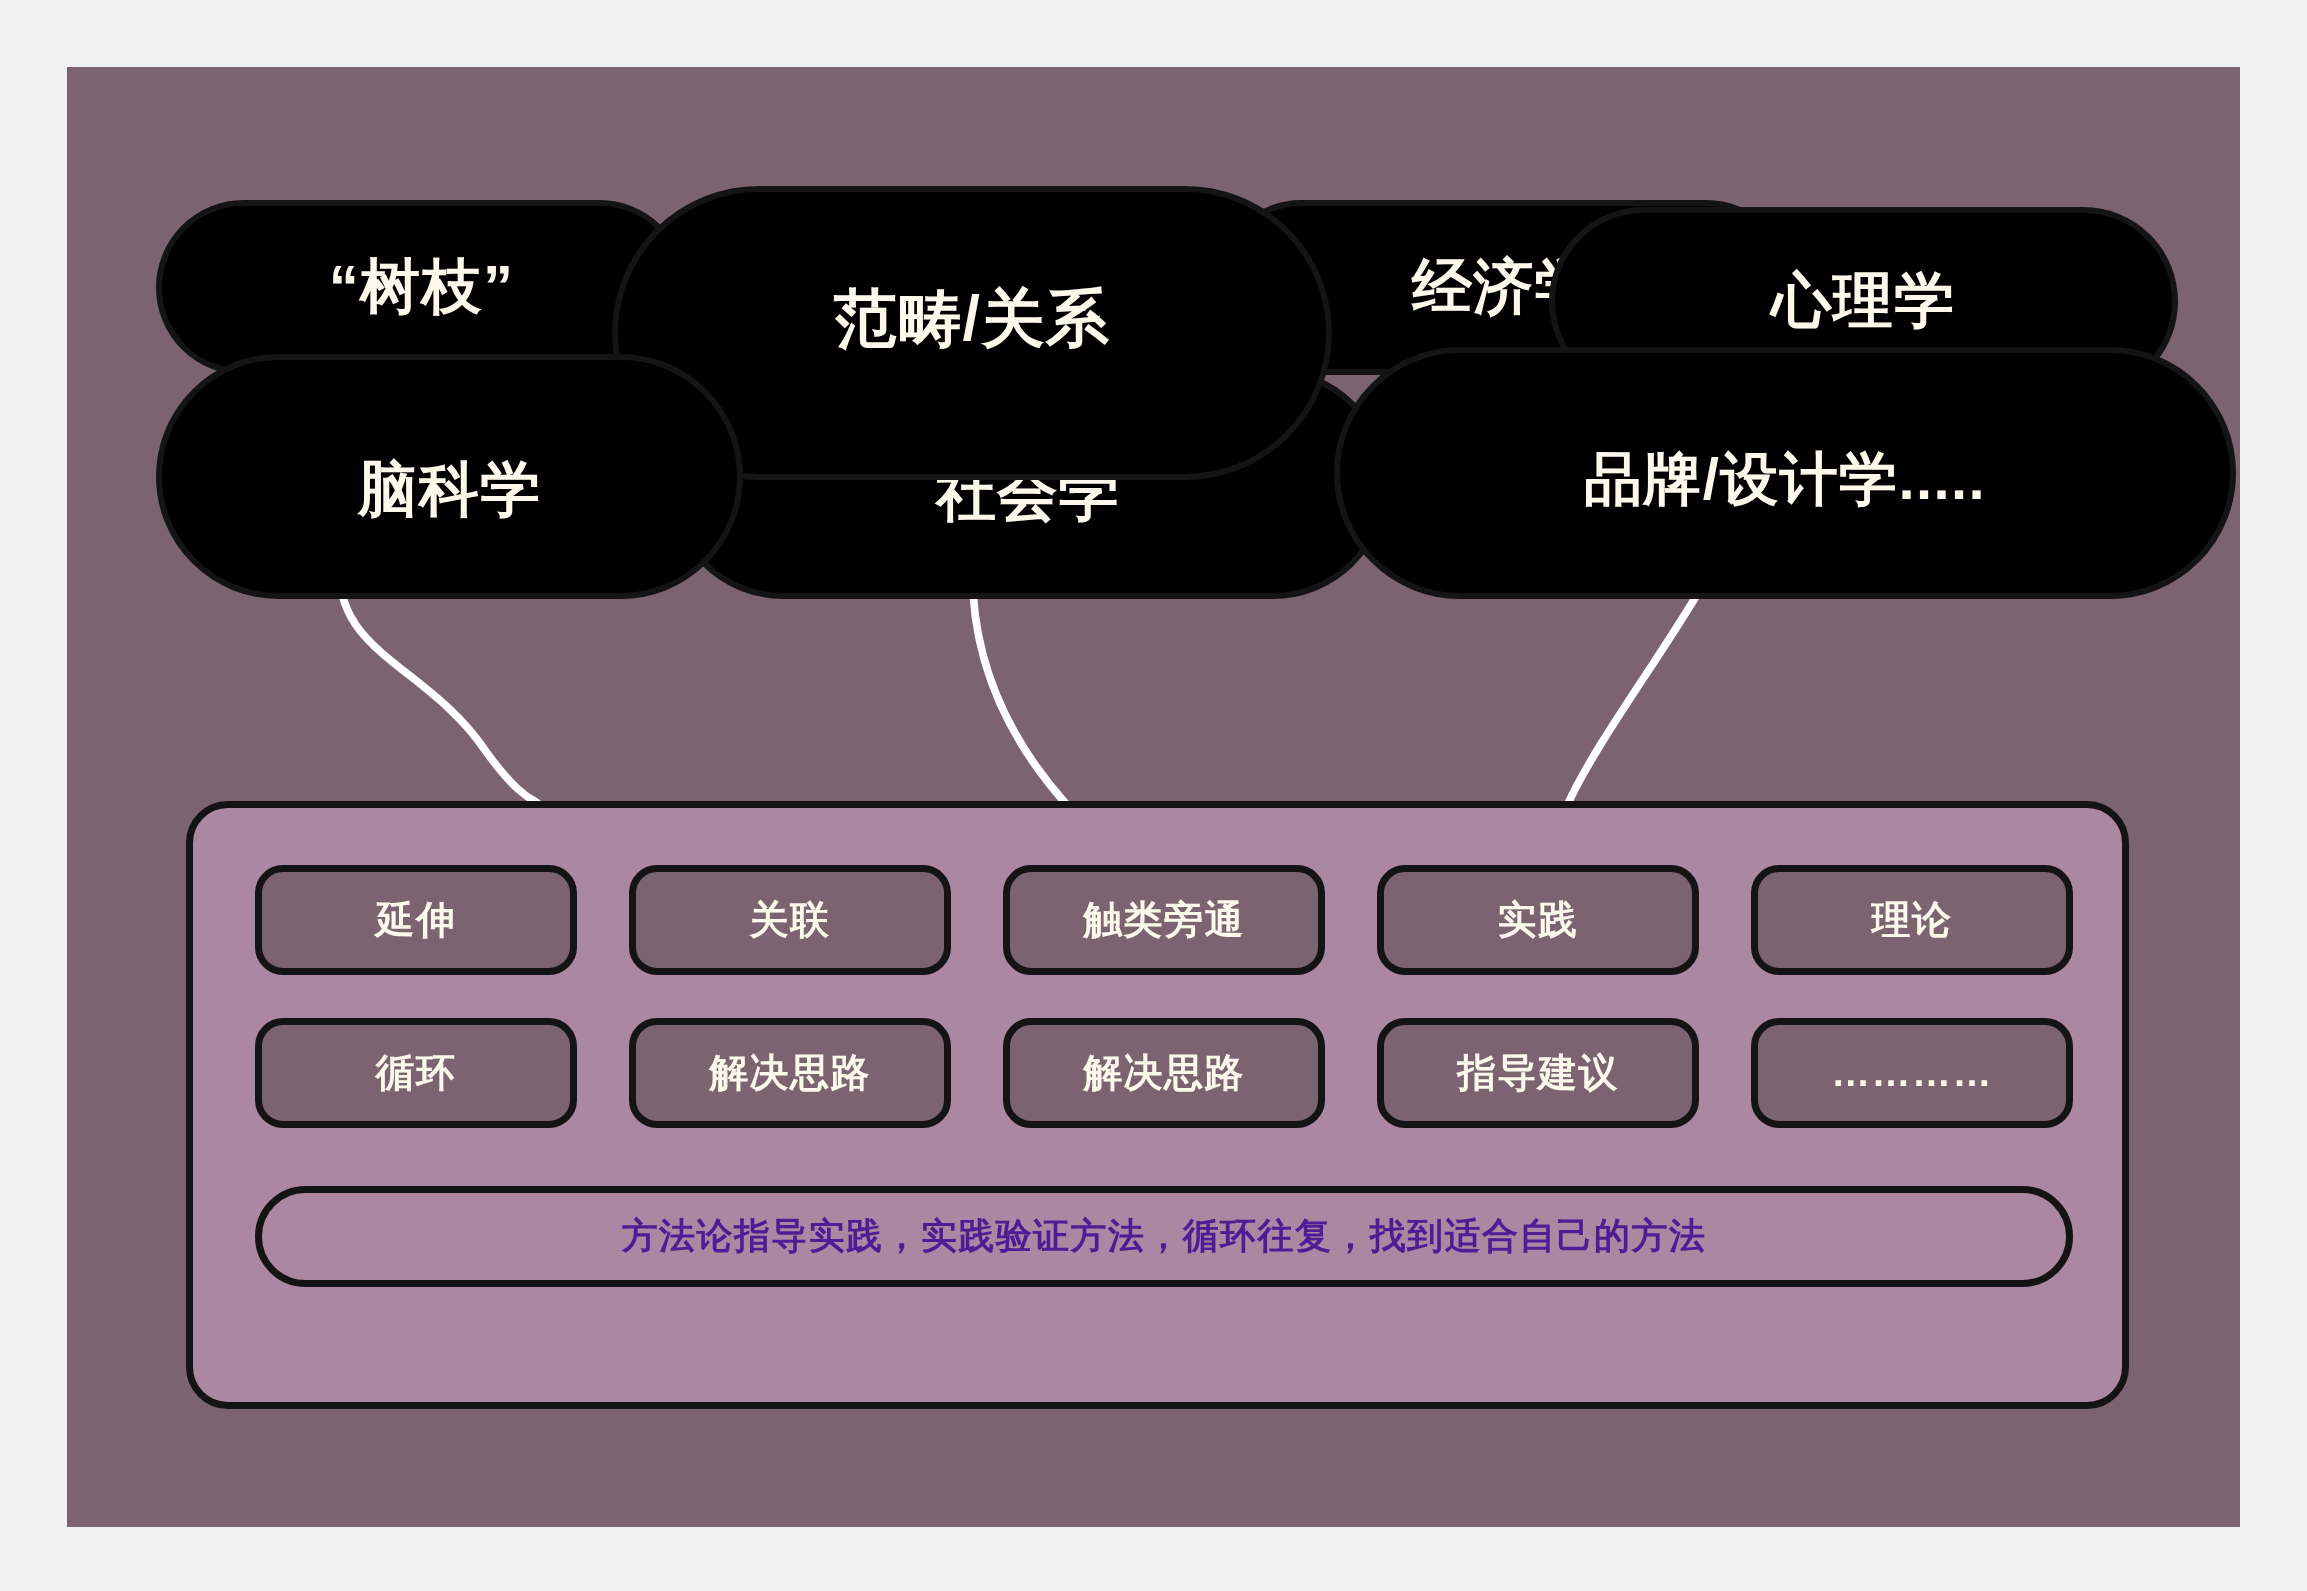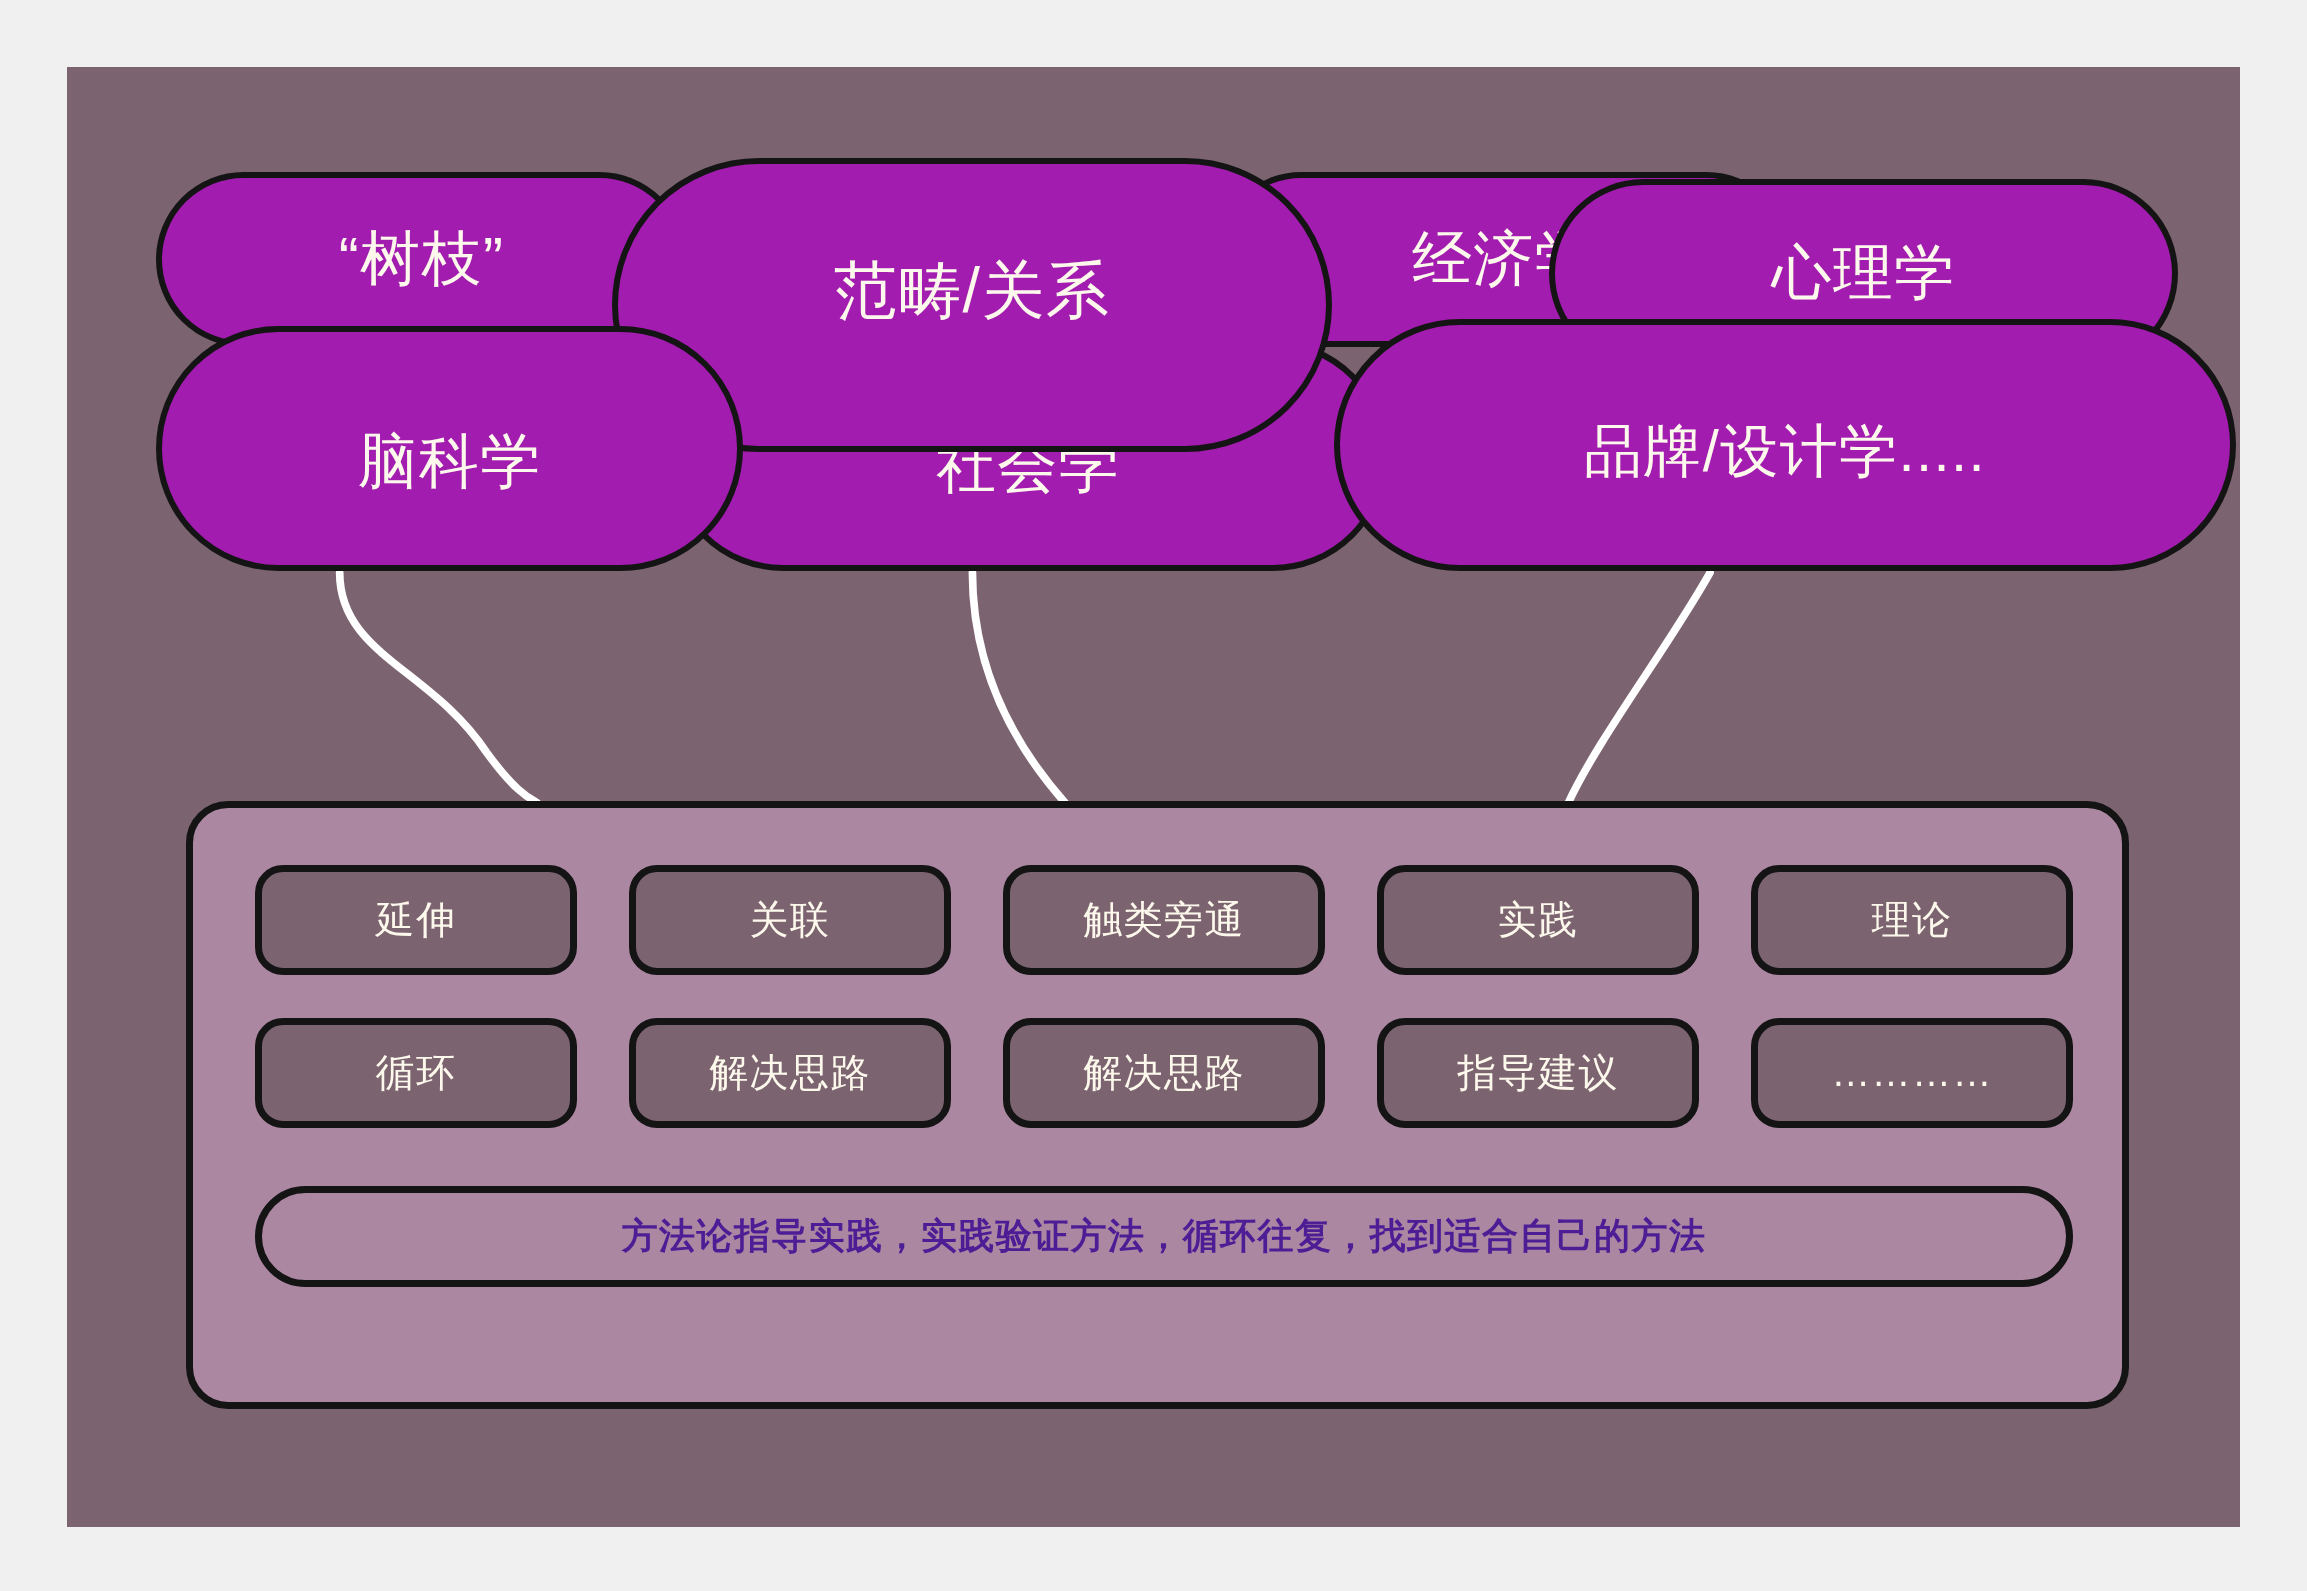--- a/index.html
+++ b/index.html
@@ -20,31 +20,32 @@
     left: 67px;
     top: 67px;
     width: 2173px;
     height: 1460px;
     background: #7b6370;
   }
 
   
   .pill {
     position: absolute;
-    background: #a21caf;
+    background: #000000;
     border: 6.3px solid #141414;
     border-radius: 698px;
     box-sizing: border-box;
     display: flex;
     align-items: center;
     justify-content: center;
     color: #fdf8ec;
-    font-weight: 400;
+    font-weight: 700;
     letter-spacing: 1.4px;
     white-space: nowrap;
+    margin-top: 28px;
   }
 
   .pill-label { display: block; }
 
   
   #pill-shuzhi   { left: 89px;  top: 105px; width: 531px;  height: 175px;  font-size: 60px; z-index: 3; }
   #pill-fanchou  { left: 545px;  top: 91px; width: 720px; height: 294px;  font-size: 63px; z-index: 5; text-align: center; }
   #pill-jingji   { left: 1147px; top: 105px; width: 580px;  height: 175px;  font-size: 60px; z-index: 2; }
   #pill-xinli    { left: 1482px; top: 112px; width: 629px;  height: 189px;  font-size: 60px; z-index: 4; }
   #pill-naoke    { left: 89px;  top: 259px; width: 587px;  height: 245px;  font-size: 60px; z-index: 6; }
@@ -95,21 +96,21 @@
     height: 110px;
     background: #7b6370;
     border: 7px solid #141414;
     border-radius: 28px;
     box-sizing: border-box;
     display: flex;
     align-items: center;
     justify-content: center;
     color: #fdf8ec;
     font-size: 39px;
-    font-weight: 400;
+    font-weight: 700;
     letter-spacing: 1.4px;
     white-space: nowrap;
   }
 
   #summary-bar {
     position: absolute;
     left: 62px;
     top: 378px;
     width: 1818px;
     height: 101px;

